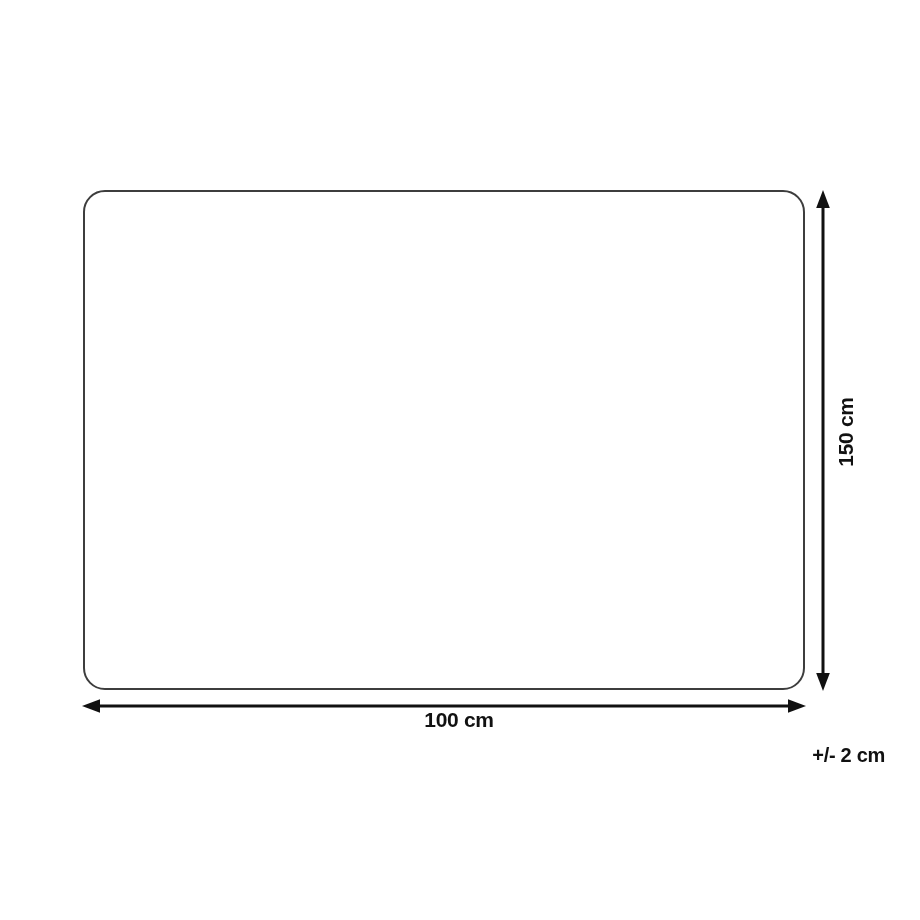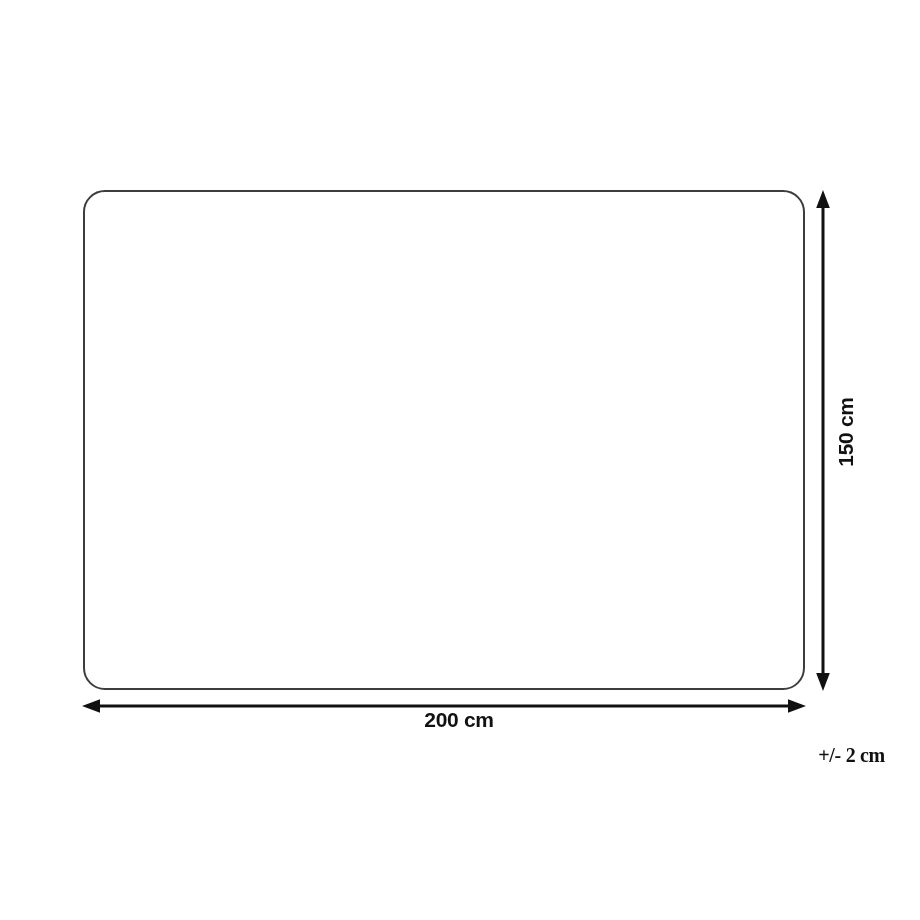--- a/index.html
+++ b/index.html
@@ -64,21 +64,20 @@
     text-align: center;
     transform: rotate(-90deg);
     transform-origin: center center;
   }
   .tolerance-label {
     left: 745px;
     top: 744px;
     width: 140px;
     text-align: right;
     font-size: 20px;
-    font-family: Liberation Serif, serif;
   }
 </style>
 </head>
 <body>
 
 <div class="canvas">
 
   <div class="outline"></div>
 
   <svg class="arrows" viewBox="0 0 920 920" xmlns="http://www.w3.org/2000/svg">
@@ -89,19 +88,19 @@
       <polygon points="823,691 816.2,673 829.8,673"></polygon>
     </g>
 
     <g>
       <line x1="97" y1="706" x2="791" y2="706"></line>
       <polygon points="82,706 100,699.2 100,712.8"></polygon>
       <polygon points="806,706 788,699.2 788,712.8"></polygon>
     </g>
   </svg>
 
-  <div class="label width-label">200 cm</div>
+  <div class="label width-label">100 cm</div>
 
   <div class="label height-label">150 cm</div>
 
   <div class="label tolerance-label">+/- 2 cm</div>
 
 </div>
 
 </body></html>

